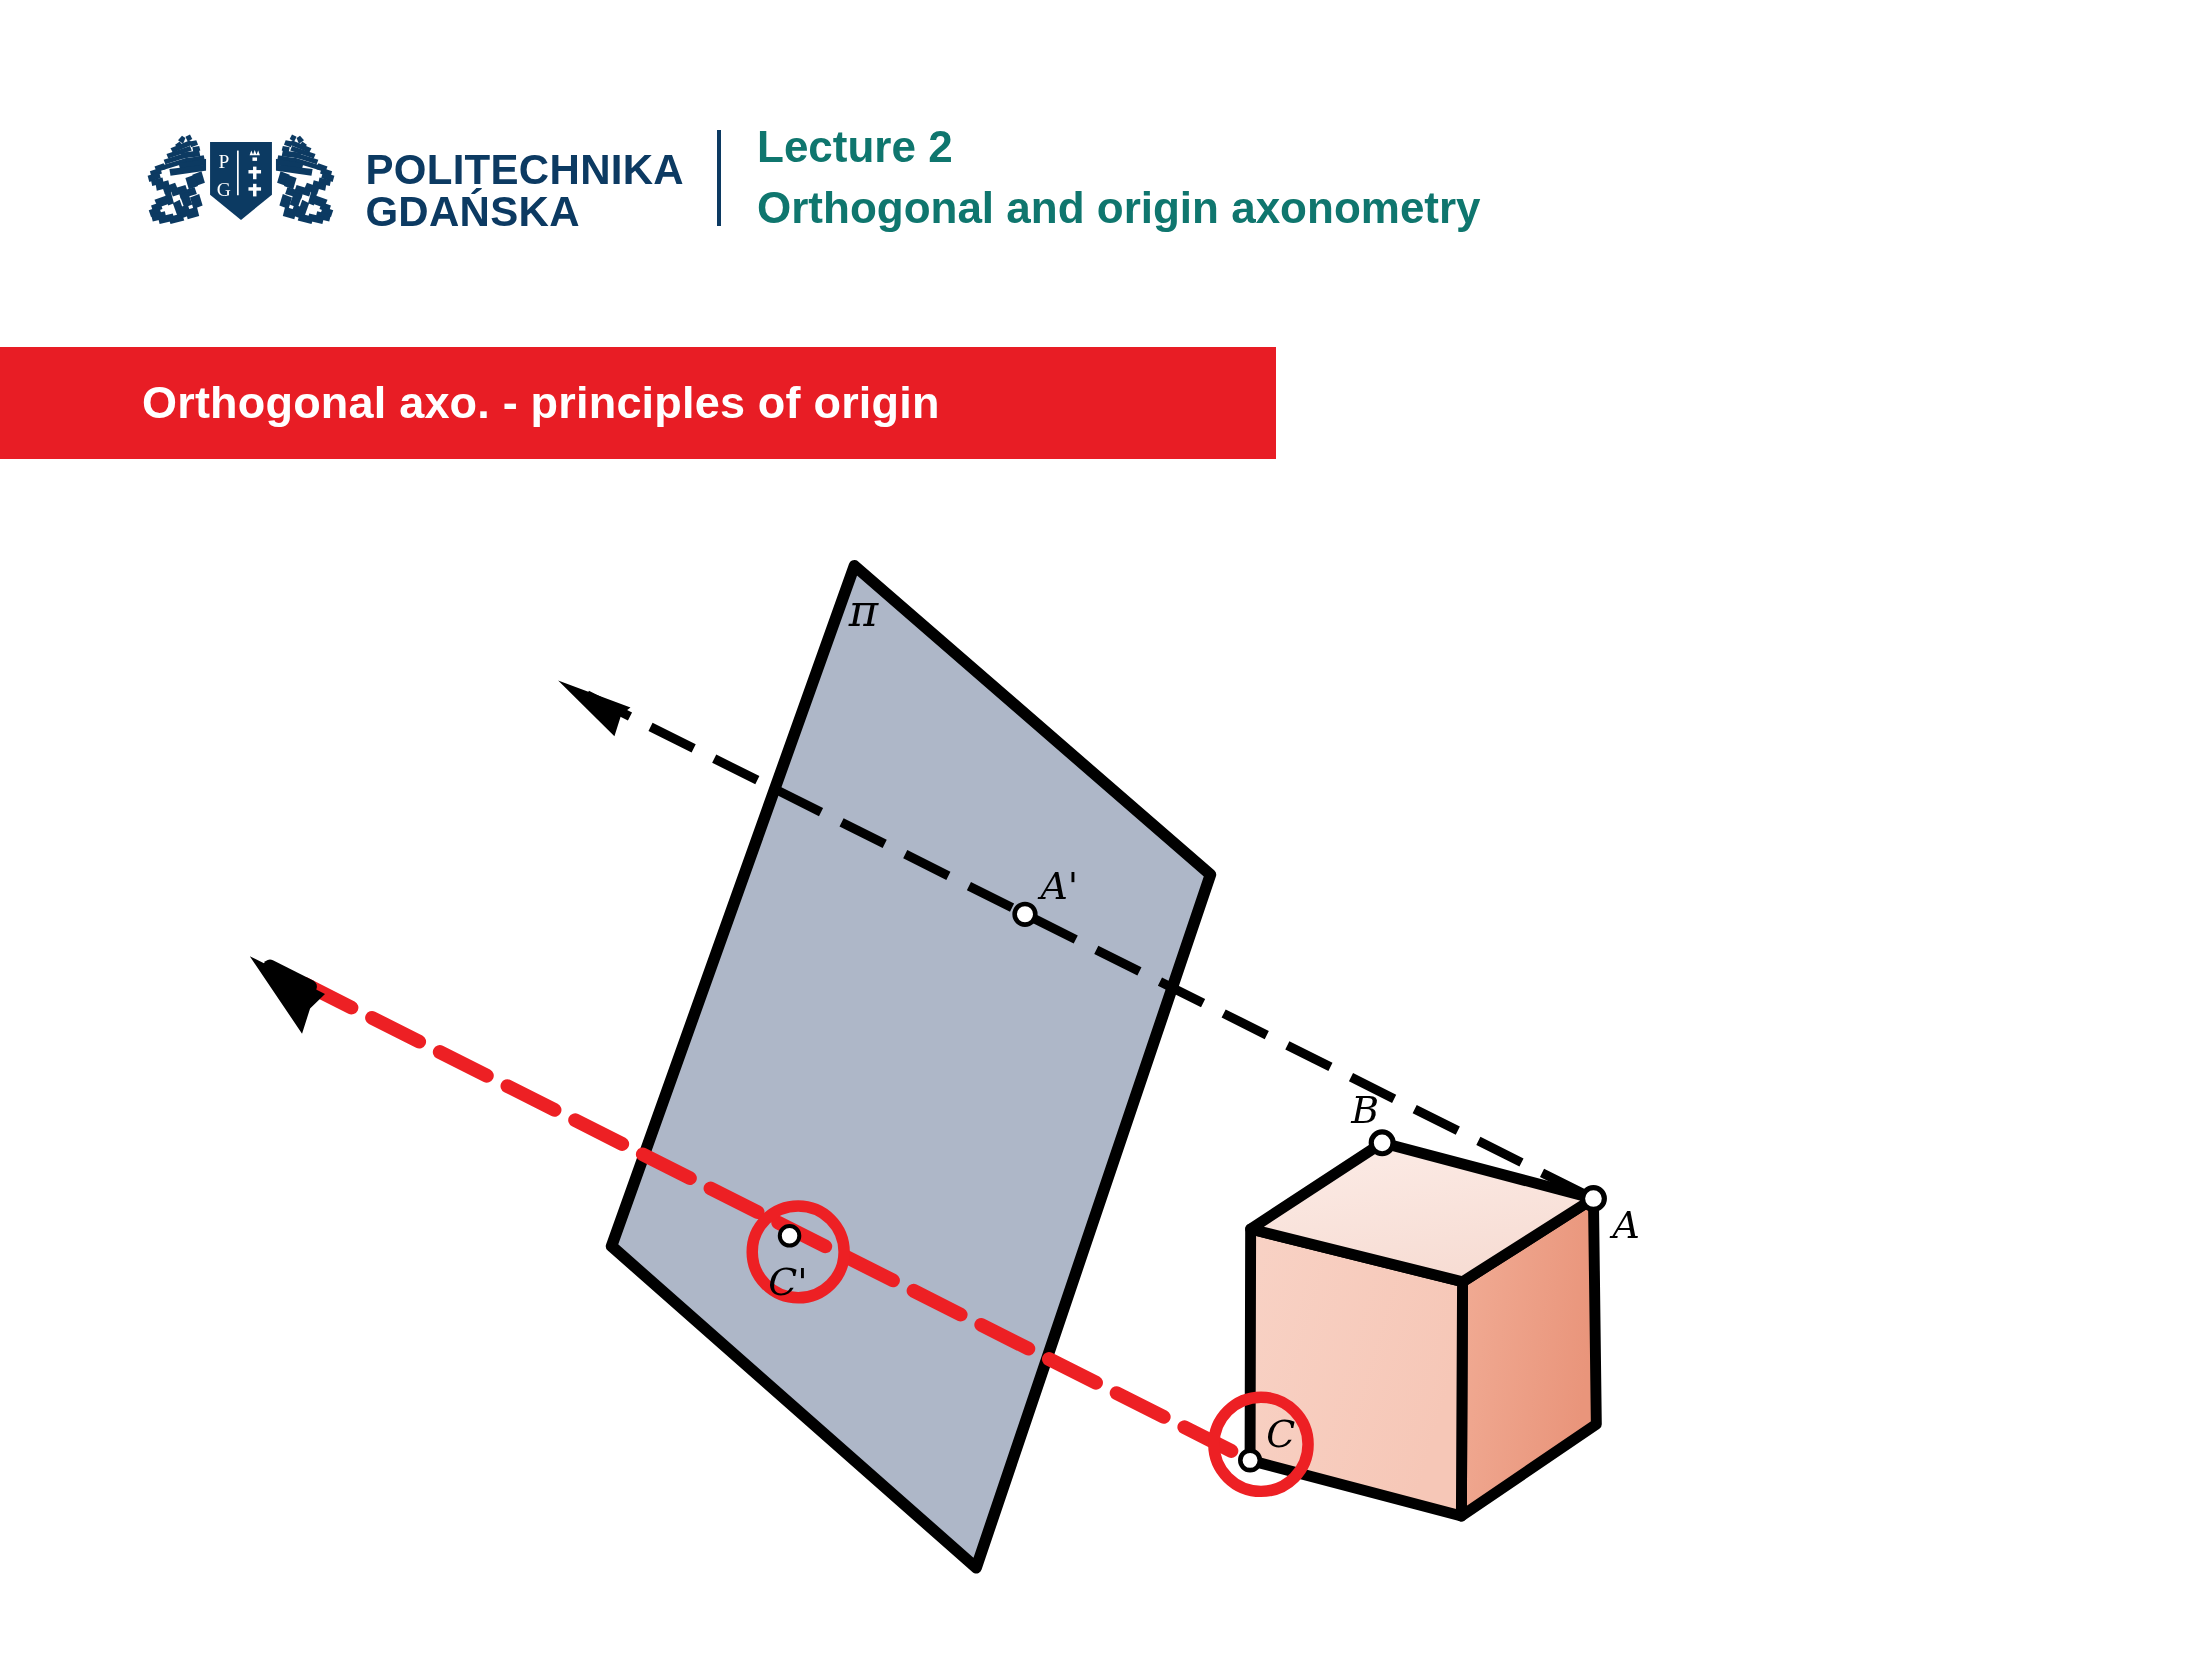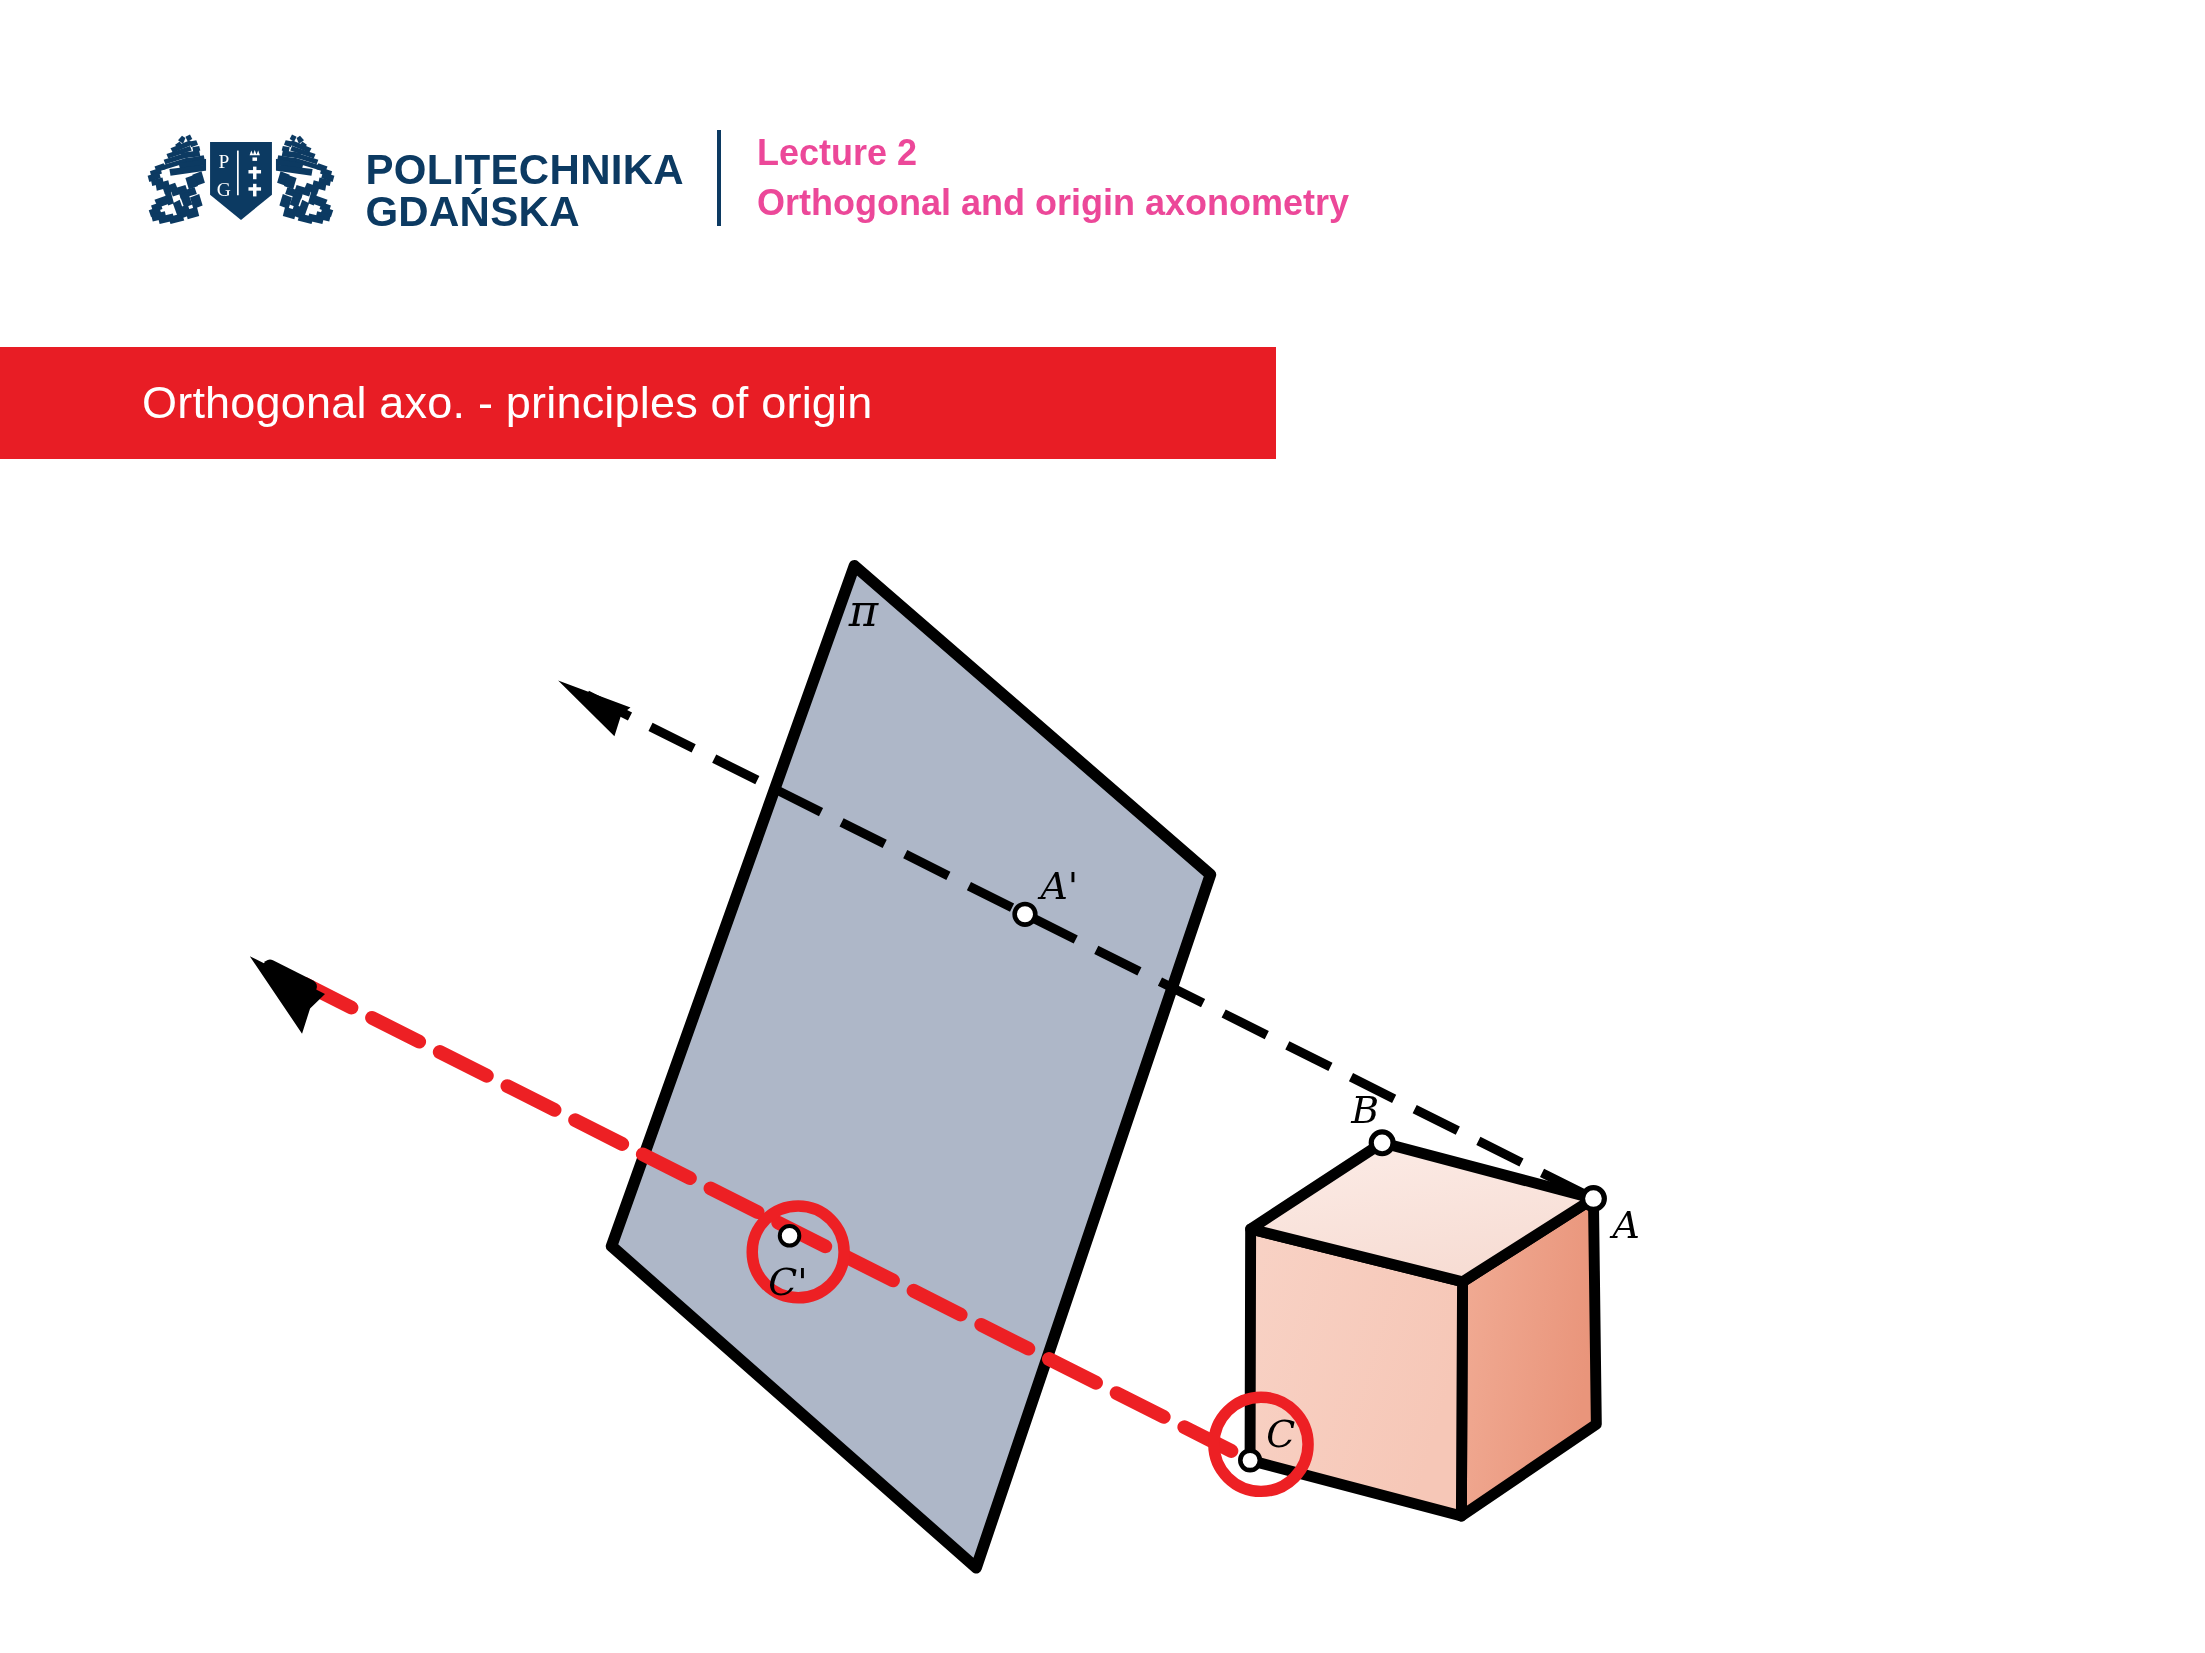--- a/index.html
+++ b/index.html
@@ -47,41 +47,41 @@
   }
   #header-divider {
     width: 4px;
     height: 96px;
     background: #0c3a62;
     margin-left: 33px;
     flex: 0 0 auto;
   }
   #lecture-block {
     margin-left: 36px;
-    color: #ec4899;
+    color: #0f766e;
     font-weight: bold;
-    font-size: 36px;
+    font-size: 44px;
     line-height: 1.38;
     white-space: nowrap;
   }
 
   
   #title-banner {
     position: absolute;
     left: 0;
     top: 347px;
     width: 1276px;
     height: 112px;
     background: #e81d25;
     display: flex;
     align-items: center;
   }
   #title-banner-text {
     color: #ffffff;
-    font-weight: normal;
+    font-weight: bold;
     font-size: 45px;
     margin-left: 142px;
     white-space: nowrap;
     letter-spacing: 0.2px;
   }
 
   
   #figure-canvas {
     position: absolute;
     left: 0;

